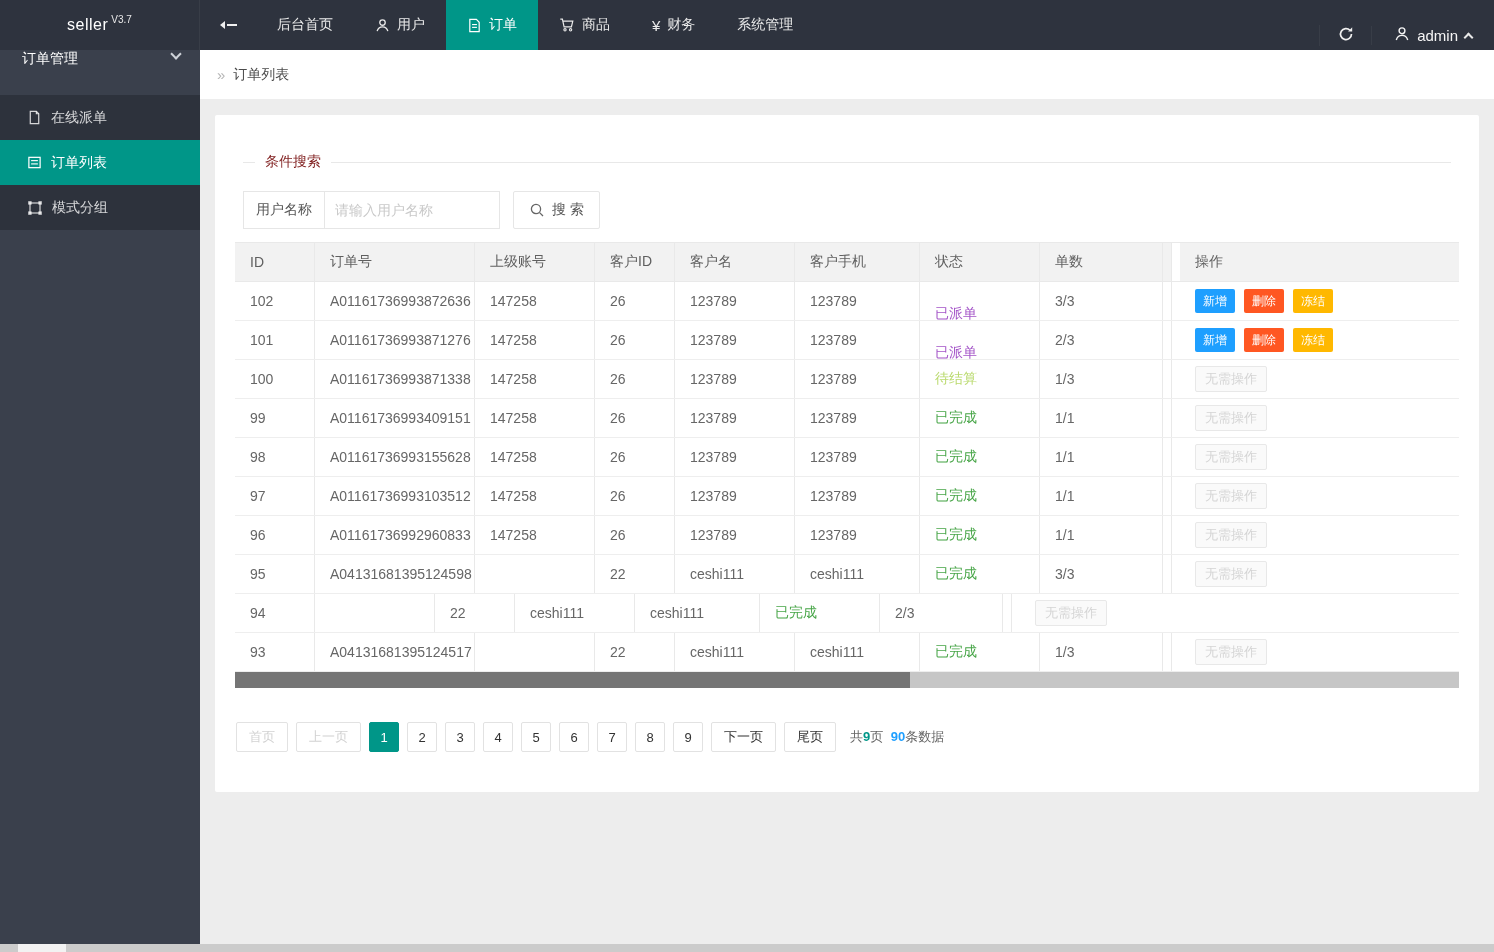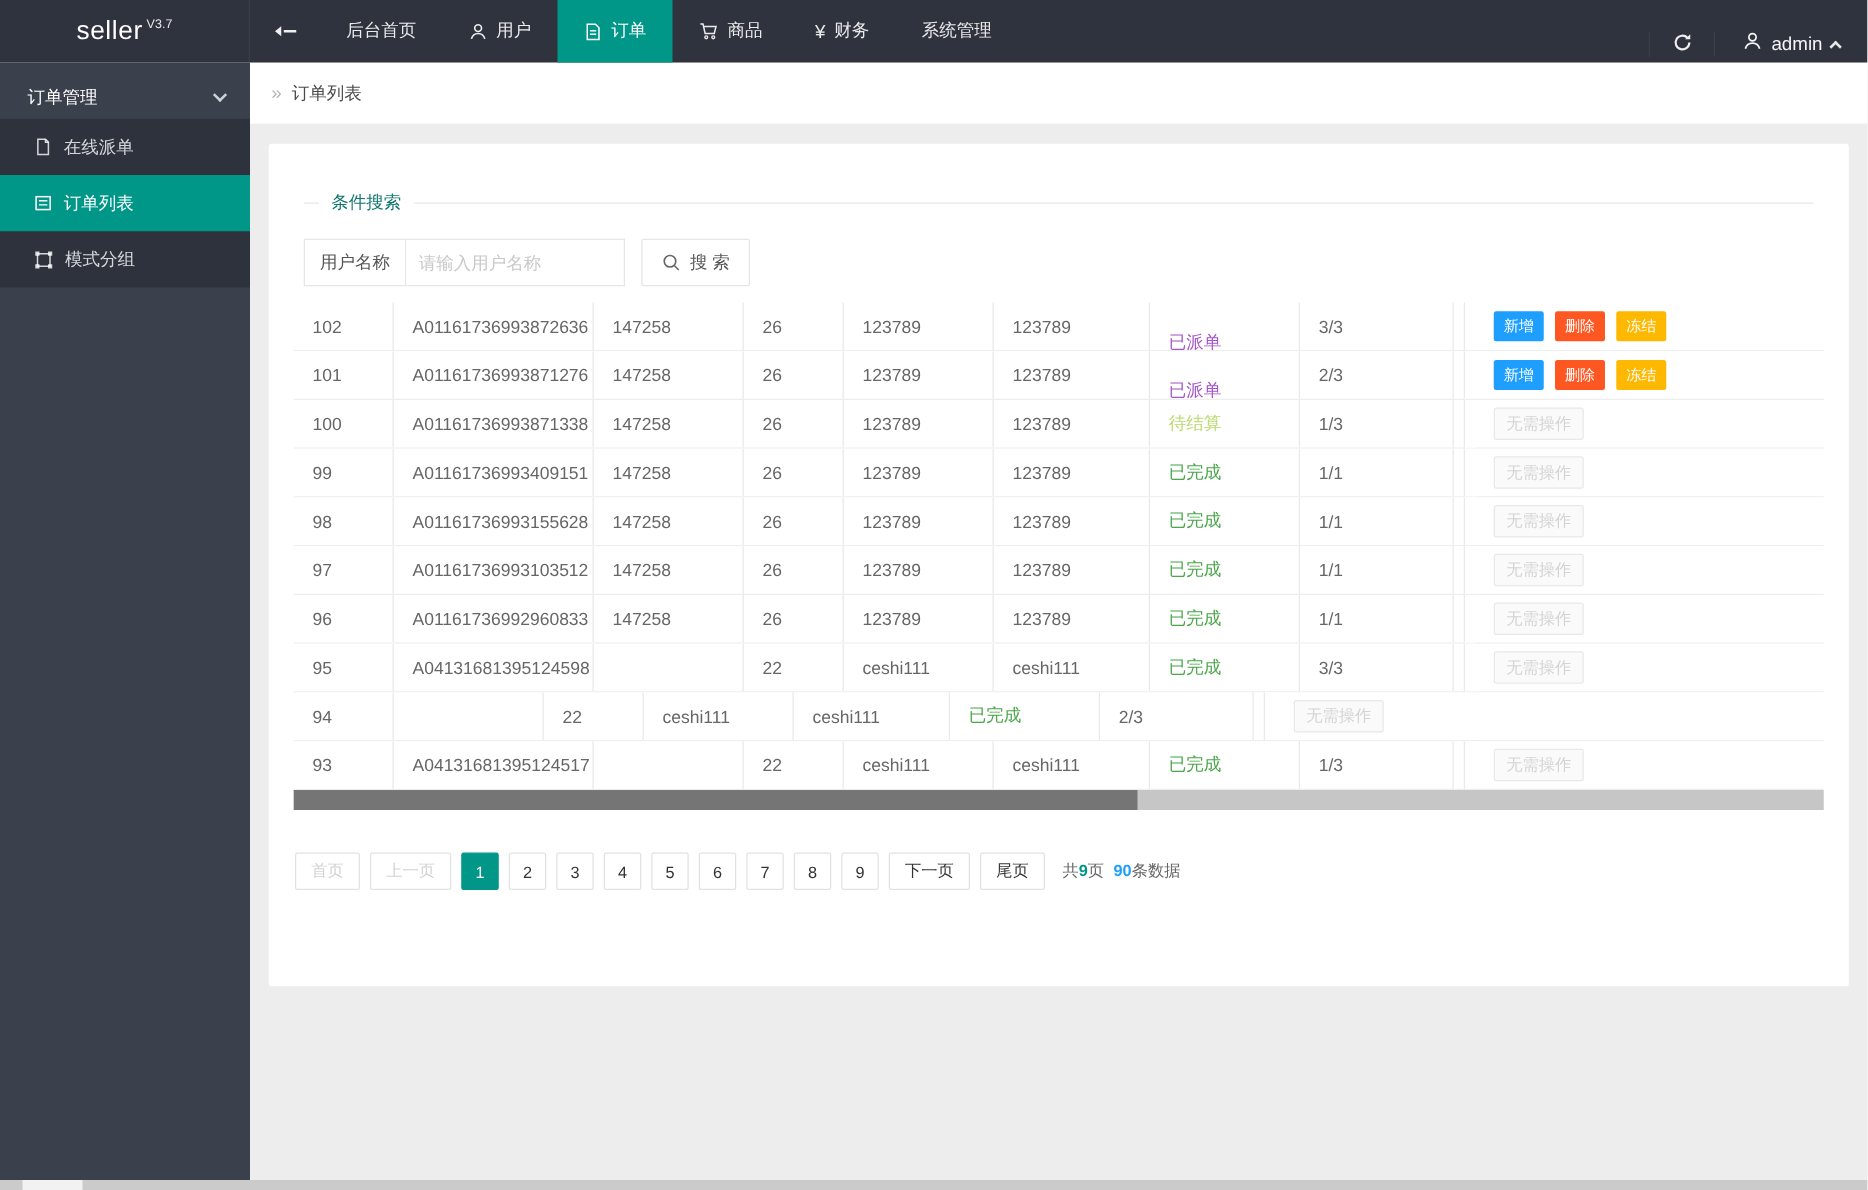--- a/index.html
+++ b/index.html
@@ -13,21 +13,21 @@
     --border:#e6e6e6;
     --tborder:#e9e9e9;
   }
   *{box-sizing:border-box;margin:0;padding:0;}
   html,body{width:1494px;height:952px;overflow:hidden;}
   body{font-family:"Liberation Sans","DejaVu Sans",sans-serif;background:#ededed;position:relative;font-size:14px;}
 
   
   .navbar{position:absolute;left:0;top:0;width:1494px;height:50px;background:var(--navbar-bg);display:flex;align-items:stretch;z-index:30;}
   .logo{width:200px;display:flex;align-items:center;justify-content:center;color:#fff;border-right:1px solid rgba(255,255,255,.05);}
-  .logo .logo-text{font-size:21px;letter-spacing:.5px;}
+  .logo .logo-text{font-size:16px;letter-spacing:.5px;}
   .logo sup{font-size:10px;margin-left:3px;position:relative;top:-6px;color:#e8e8e8;}
   .nav-toggle{width:56px;display:flex;align-items:center;justify-content:center;cursor:pointer;}
   .spread-icon{display:inline-block;width:17px;}
   .spread-icon .bar{height:2px;background:#f0f0f0;margin:3px 0;}
   .spread-icon .mid{display:flex;align-items:center;}
   .spread-icon .tri{width:0;height:0;border-top:4px solid transparent;border-bottom:4px solid transparent;border-right:5px solid #f0f0f0;margin-right:2px;}
   .spread-icon .mid .bar{flex:1;margin:0;}
   .nav-items{display:flex;align-items:stretch;}
   .nav-item{display:flex;align-items:center;gap:7px;padding:0 21px;color:#ebebeb;font-size:14px;cursor:pointer;}
   .nav-item.active{background:var(--teal);color:#fff;}
@@ -35,38 +35,38 @@
   .nav-item svg{display:block;}
   .yen-glyph{font-size:15px;line-height:1;}
   .nav-right{margin-left:auto;display:flex;align-items:center;margin-top:20px;}
   .nav-refresh{width:52px;display:flex;align-items:center;justify-content:center;color:#f0f0f0;border-left:1px solid rgba(255,255,255,.05);cursor:pointer;}
   .nav-admin{display:flex;align-items:center;gap:7px;color:#f5f5f5;padding:0 22px;border-left:1px solid rgba(255,255,255,.05);cursor:pointer;font-size:15px;}
   .caret-up{width:7px;height:7px;border-left:2px solid #e8e8e8;border-top:2px solid #e8e8e8;transform:rotate(45deg);margin-top:4px;}
   .caret-down{width:8px;height:8px;border-left:2px solid #cfd3da;border-bottom:2px solid #cfd3da;transform:rotate(-45deg);margin-bottom:4px;}
 
   
   .sidebar{position:absolute;left:0;top:50px;width:200px;height:894px;background:var(--side-bg);z-index:20;}
-  .side-group{height:45px;display:flex;align-items:center;color:#fff;padding:10px 20px 0 22px;cursor:pointer;}
+  .side-group{height:45px;display:flex;color:#fff;padding:0 20px 0 22px;cursor:pointer;}
   .side-group .grp-label{flex:1;font-size:14px;}
   .side-items{background:var(--side-item-bg);}
   .side-item{height:45px;display:flex;align-items:center;gap:9px;padding-left:27px;color:rgba(255,255,255,.8);font-size:14px;cursor:pointer;}
   .side-item.active{background:var(--teal);color:#fff;}
   .side-item svg{display:block;}
 
   
   .crumb-bar{position:absolute;left:200px;top:50px;width:1294px;height:49px;background:#fff;display:flex;align-items:center;padding-left:17px;gap:8px;}
   .crumb-caret{color:#b6b6b6;font-size:15px;}
   .crumb-current{color:#4a4a4a;font-size:14px;}
 
   
   .content{position:absolute;left:200px;top:99px;width:1294px;height:845px;background:#ededed;padding:16px 15px;}
   .card{background:#fff;border-radius:2px;width:1264px;min-height:674px;padding:10px 20px 40px;}
 
   fieldset.field{border:none;border-top:1px solid #e8e8e8;margin:28px 8px 0;}
-  fieldset.field legend{font-size:14px;color:#0f766e;padding:0 10px;margin-left:12px;}
+  fieldset.field legend{font-size:14px;color:#7f1d1d;padding:0 10px;margin-left:12px;}
   .search-row{display:flex;align-items:center;margin:20px 8px 0;height:38px;}
   .fld-label{height:38px;display:flex;align-items:center;padding:0 12px;border:1px solid var(--border);color:#565656;background:#fff;white-space:nowrap;}
   .fld-input{height:38px;width:175px;border:1px solid var(--border);border-left:none;padding:0 10px;font-size:14px;color:#333;outline:none;font-family:inherit;}
   .fld-input::placeholder{color:#c9c9c9;}
   .search-btn{margin-left:13px;height:38px;display:flex;align-items:center;gap:7px;border:1px solid var(--border);background:#fff;padding:0 15px;font-size:14px;color:#565656;cursor:pointer;border-radius:2px;font-family:inherit;}
   .search-btn svg{display:block;}
 
   
   .tbl{margin-top:13px;}
   .tr{display:flex;align-items:stretch;height:39px;border-bottom:1px solid #eeeeee;background:#fff;}
@@ -245,20 +245,33 @@
           <svg width="16" height="16" viewBox="0 0 16 16">
             <circle cx="7" cy="7" r="4.6" fill="none" stroke="#666" stroke-width="1.3"></circle>
             <line x1="10.6" y1="10.6" x2="14" y2="14" stroke="#666" stroke-width="1.3"></line>
           </svg>
         </span>
         <span>搜 索</span>
       </button>
     </div>
 
     <div class="tbl" id="order-table">
+        <div class="tr thead">
+          <div class="td c-id">ID</div>
+          <div class="td c-order">订单号</div>
+          <div class="td c-parent">上级账号</div>
+          <div class="td c-cid">客户ID</div>
+          <div class="td c-cname">客户名</div>
+          <div class="td c-cphone">客户手机</div>
+          <div class="td c-status">状态</div>
+          <div class="td c-count">单数</div>
+          <div class="td c-filler"></div>
+          <div class="c-gap"></div>
+          <div class="td c-ops">操作</div>
+        </div>
         <div class="tr">
           <div class="td c-id">102</div>
           <div class="td c-order">A01161736993872636</div>
           <div class="td c-parent">147258</div>
           <div class="td c-cid">26</div>
           <div class="td c-cname">123789</div>
           <div class="td c-cphone">123789</div>
           <div class="td c-status">
             <span class="st-dispatched">已派单</span>
           </div>

